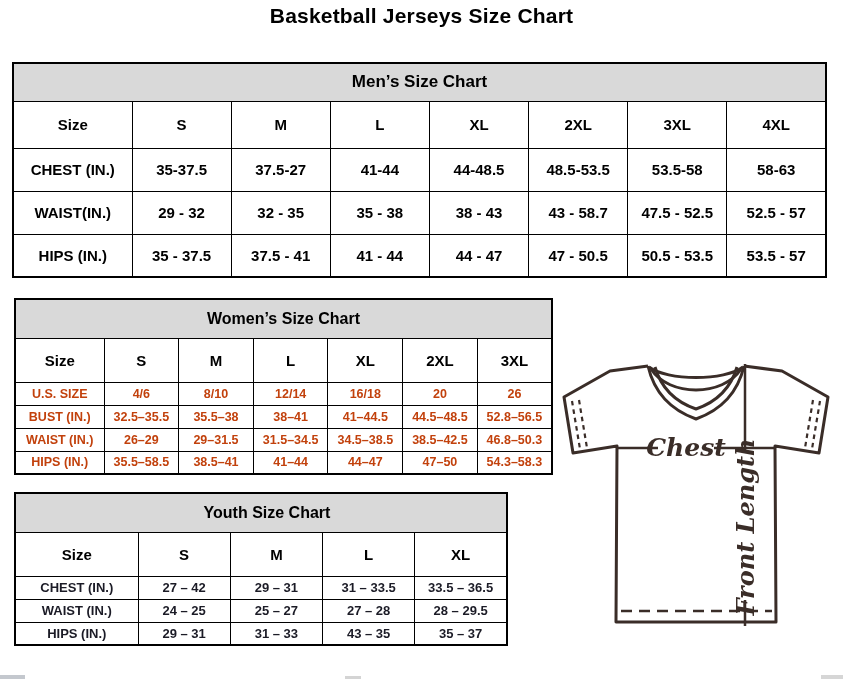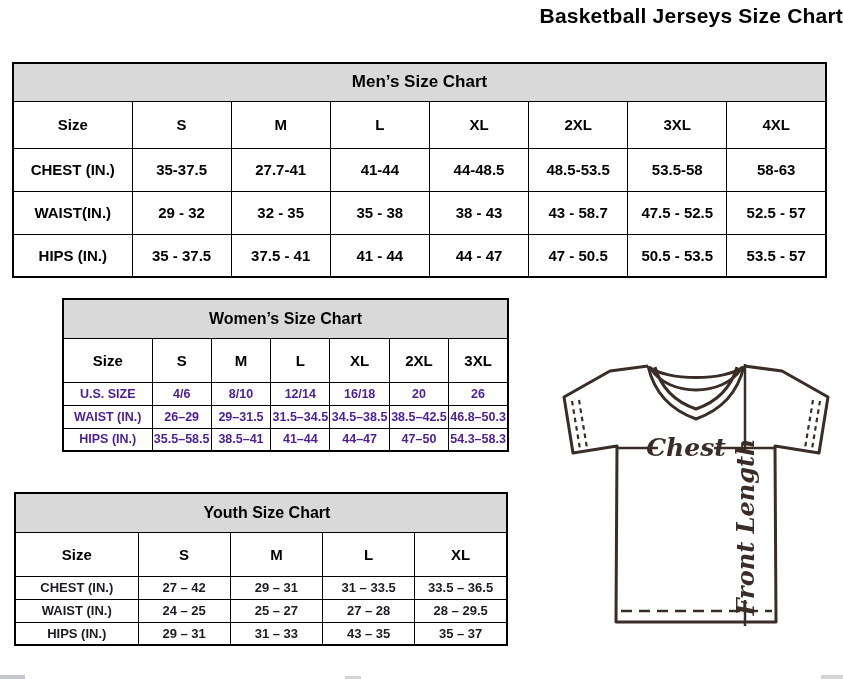--- a/index.html
+++ b/index.html
@@ -1,42 +1,42 @@
 <!DOCTYPE html>
 <html><head>
 <meta charset="utf-8">
 <style>
   html,body{margin:0;padding:0;background:#ffffff;}
   #page{position:relative;width:843px;height:679px;background:#ffffff;overflow:hidden;
         font-family:"Liberation Sans",sans-serif;color:#000;}
-  #main-title{position:absolute;top:4px;left:0;width:843px;text-align:right;
+  #main-title{position:absolute;top:4px;left:0;width:843px;text-align:center;
         font-size:21px;font-weight:bold;letter-spacing:.2px;}
   table.tbl{position:absolute;border-collapse:collapse;table-layout:fixed;
         border:2px solid #000;background:#fff;}
   table.tbl td{border:1px solid #000;text-align:center;vertical-align:middle;
         font-weight:bold;padding:0;overflow:hidden;white-space:nowrap;}
   td.chart-title{background:#d9d9d9;}
   
   #mens{left:12px;top:62px;width:815px;}
   #mens .title-row{height:38px;}
   #mens .title-row td{font-size:17px;}
   #mens .size-row{height:47px;}
   #mens .size-row td{font-size:15px;}
   #mens .data-row{height:43px;}
   #mens .data-row td{font-size:15px;}
   #mens col.label-col{width:119px;}
   #mens .row-label{font-size:14px;}
   
-  #womens{left:14px;top:298px;width:447px;margin-left:48px;}
+  #womens{left:14px;top:298px;width:539px;}
   #womens .title-row{height:39px;}
   #womens .title-row td{font-size:16px;}
   #womens .size-row{height:44px;}
   #womens .size-row td{font-size:15px;}
   #womens .data-row{height:23px;}
-  #womens .data-row td{font-size:12.5px;color:#4c1d95;}
+  #womens .data-row td{font-size:12.5px;color:#c2410c;}
   #womens col.label-col{width:89px;}
   #womens .row-label{font-size:11.5px;}
   
   #youth{left:14px;top:492px;width:494px;}
   #youth .title-row{height:39px;}
   #youth .title-row td{font-size:16px;padding-left:12px;}
   #youth .size-row{height:44px;}
   #youth .size-row td{font-size:15px;}
   #youth .data-row{height:23px;}
   #youth .data-row td{font-size:13px;color:#1b1b26;}
@@ -81,21 +81,21 @@
       <td>M</td>
       <td>L</td>
       <td>XL</td>
       <td>2XL</td>
       <td>3XL</td>
       <td>4XL</td>
     </tr>
     <tr class="data-row">
       <td class="row-label">CHEST (IN.)</td>
       <td>35-37.5</td>
-      <td>27.7-41</td>
+      <td>37.5-27</td>
       <td>41-44</td>
       <td>44-48.5</td>
       <td>48.5-53.5</td>
       <td>53.5-58</td>
       <td>58-63</td>
     </tr>
     <tr class="data-row">
       <td class="row-label">WAIST(IN.)</td>
       <td>29 - 32</td>
       <td>32 - 35</td>
@@ -144,20 +144,29 @@
     <tr class="data-row">
       <td class="row-label">U.S. SIZE</td>
       <td>4/6</td>
       <td>8/10</td>
       <td>12/14</td>
       <td>16/18</td>
       <td>20</td>
       <td>26</td>
     </tr>
     <tr class="data-row">
+      <td class="row-label">BUST (IN.)</td>
+      <td>32.5–35.5</td>
+      <td>35.5–38</td>
+      <td>38–41</td>
+      <td>41–44.5</td>
+      <td>44.5–48.5</td>
+      <td>52.8–56.5</td>
+    </tr>
+    <tr class="data-row">
       <td class="row-label">WAIST (IN.)</td>
       <td>26–29</td>
       <td>29–31.5</td>
       <td>31.5–34.5</td>
       <td>34.5–38.5</td>
       <td>38.5–42.5</td>
       <td>46.8–50.3</td>
     </tr>
     <tr class="data-row">
       <td class="row-label">HIPS (IN.)</td>

